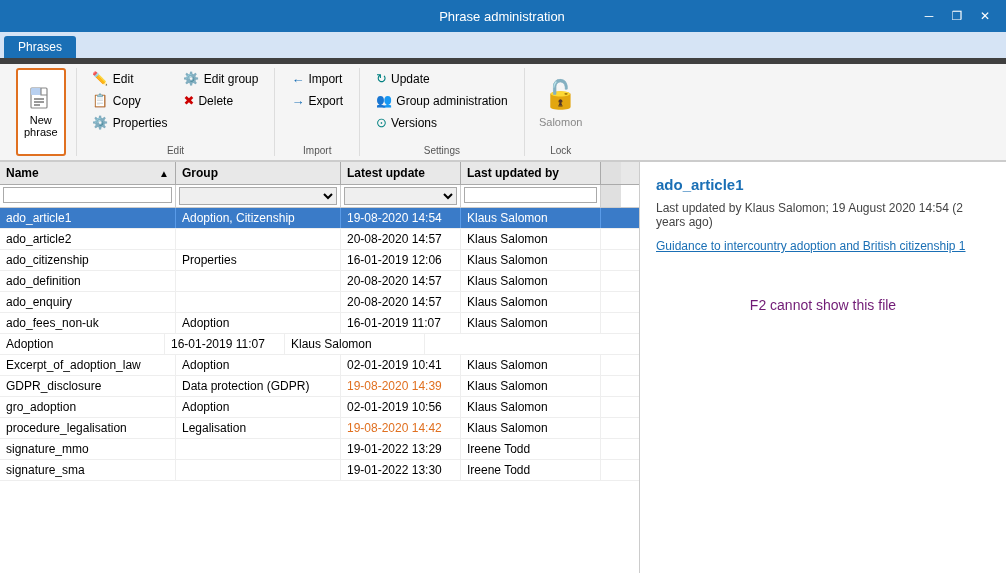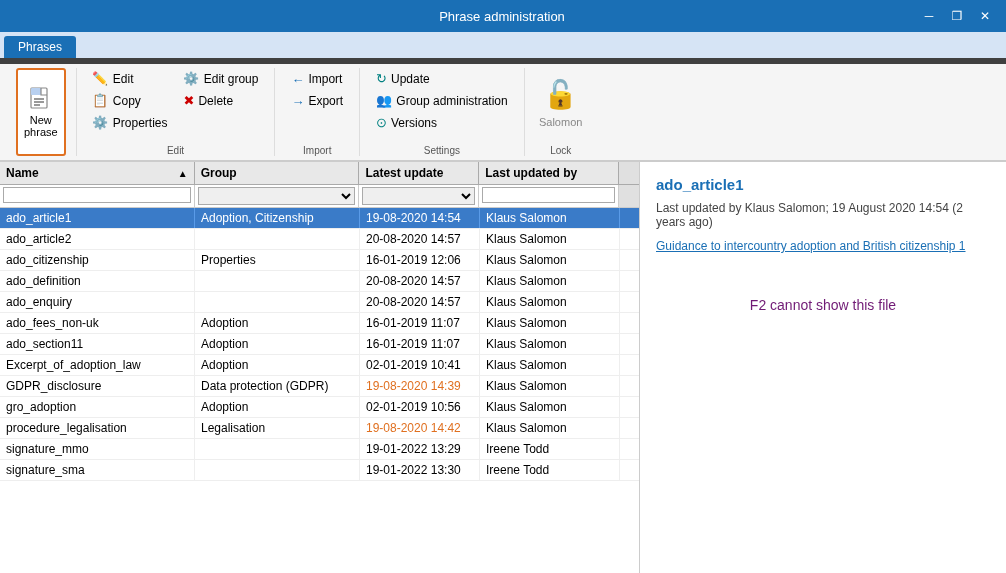--- a/index.html
+++ b/index.html
@@ -154,21 +154,21 @@
       font-weight: 600;
     }
     .table-header-cell {
       padding: 4px 6px;
       border-right: 1px solid #aaa;
       display: flex;
       align-items: center;
       justify-content: space-between;
       cursor: pointer;
     }
-    .col-name { width: 195px; }
+    .col-name { width: 176px; }
     .col-group { width: 165px; }
     .col-date { width: 120px; }
     .col-user { width: 140px; }
     .col-scroll { width: 20px; background: #e0e0e0; }
 
     .filter-row {
       display: flex;
       border-bottom: 1px solid #ccc;
       background: white;
     }
@@ -426,21 +426,20 @@
     <div class="table-cell col-date">20-08-2020 14:57</div>
     <div class="table-cell col-user">Klaus Salomon</div>
   </div>
         <div class="table-row">
     <div class="table-cell col-name">ado_fees_non-uk</div>
     <div class="table-cell col-group">Adoption</div>
     <div class="table-cell col-date">16-01-2019 11:07</div>
     <div class="table-cell col-user">Klaus Salomon</div>
   </div>
         <div class="table-row">
-    <div class="table-cell col-name">ado_section11</div>
     <div class="table-cell col-group">Adoption</div>
     <div class="table-cell col-date">16-01-2019 11:07</div>
     <div class="table-cell col-user">Klaus Salomon</div>
   </div>
         <div class="table-row">
     <div class="table-cell col-name">Excerpt_of_adoption_law</div>
     <div class="table-cell col-group">Adoption</div>
     <div class="table-cell col-date">02-01-2019 10:41</div>
     <div class="table-cell col-user">Klaus Salomon</div>
   </div>

